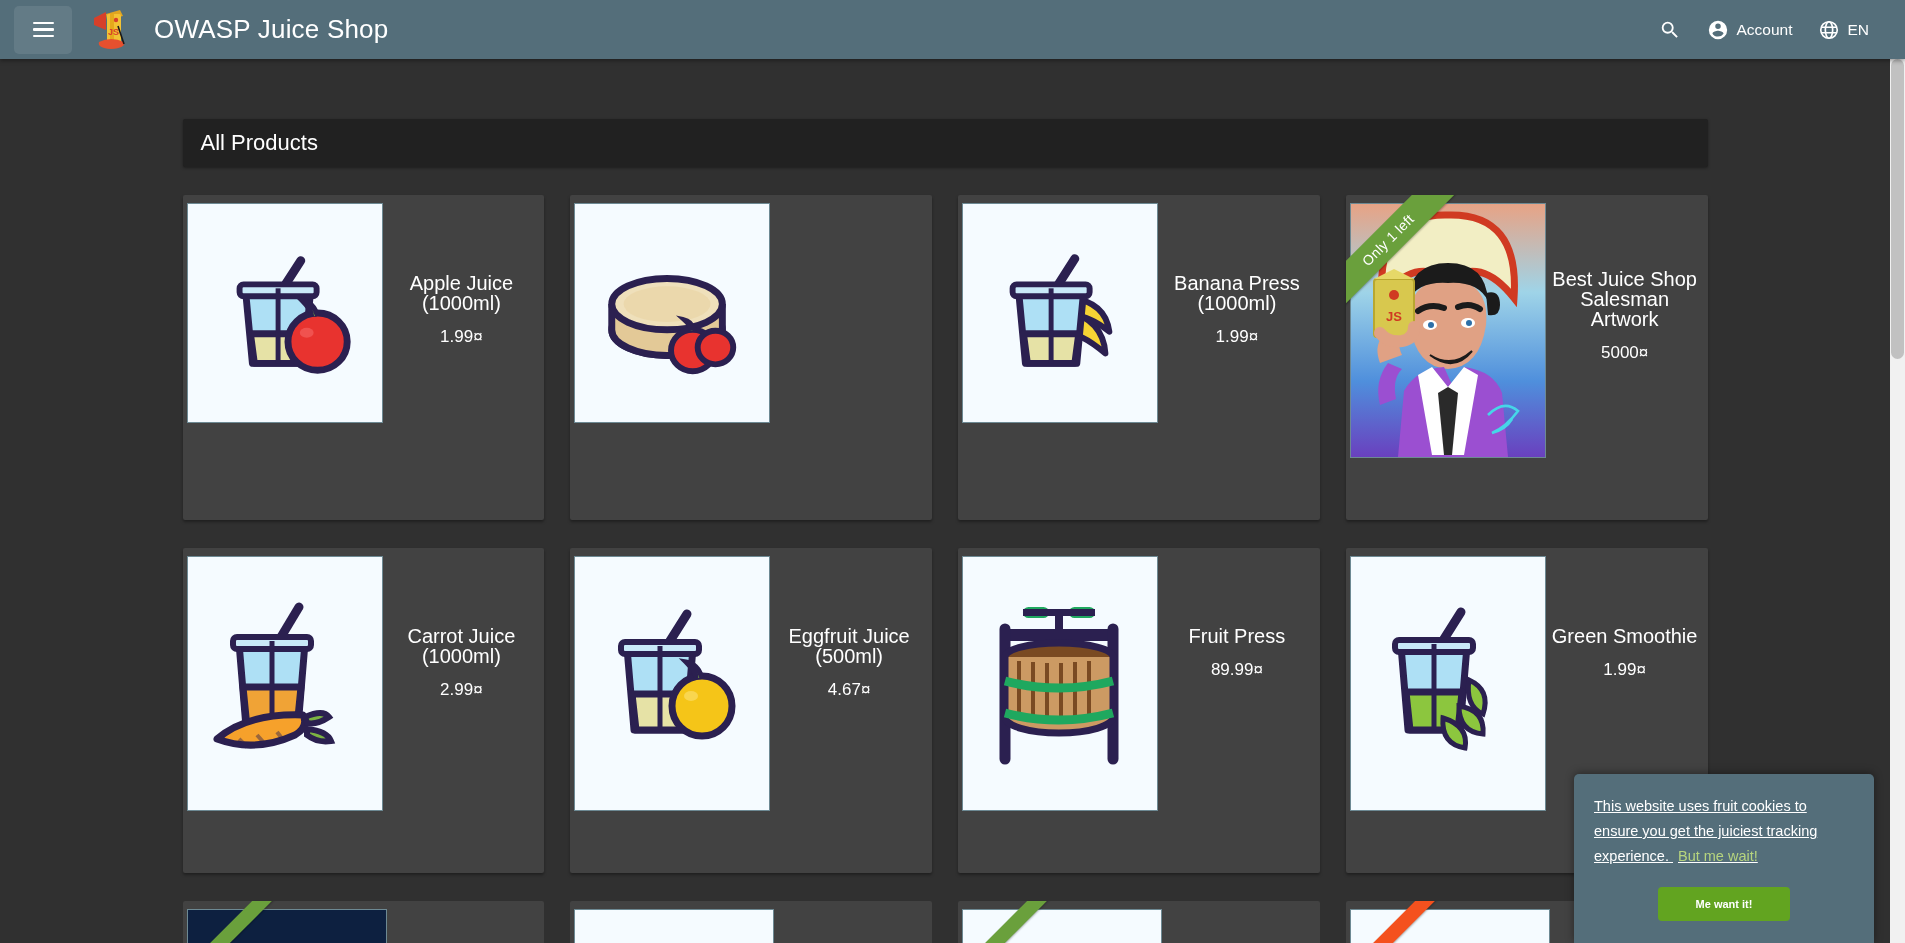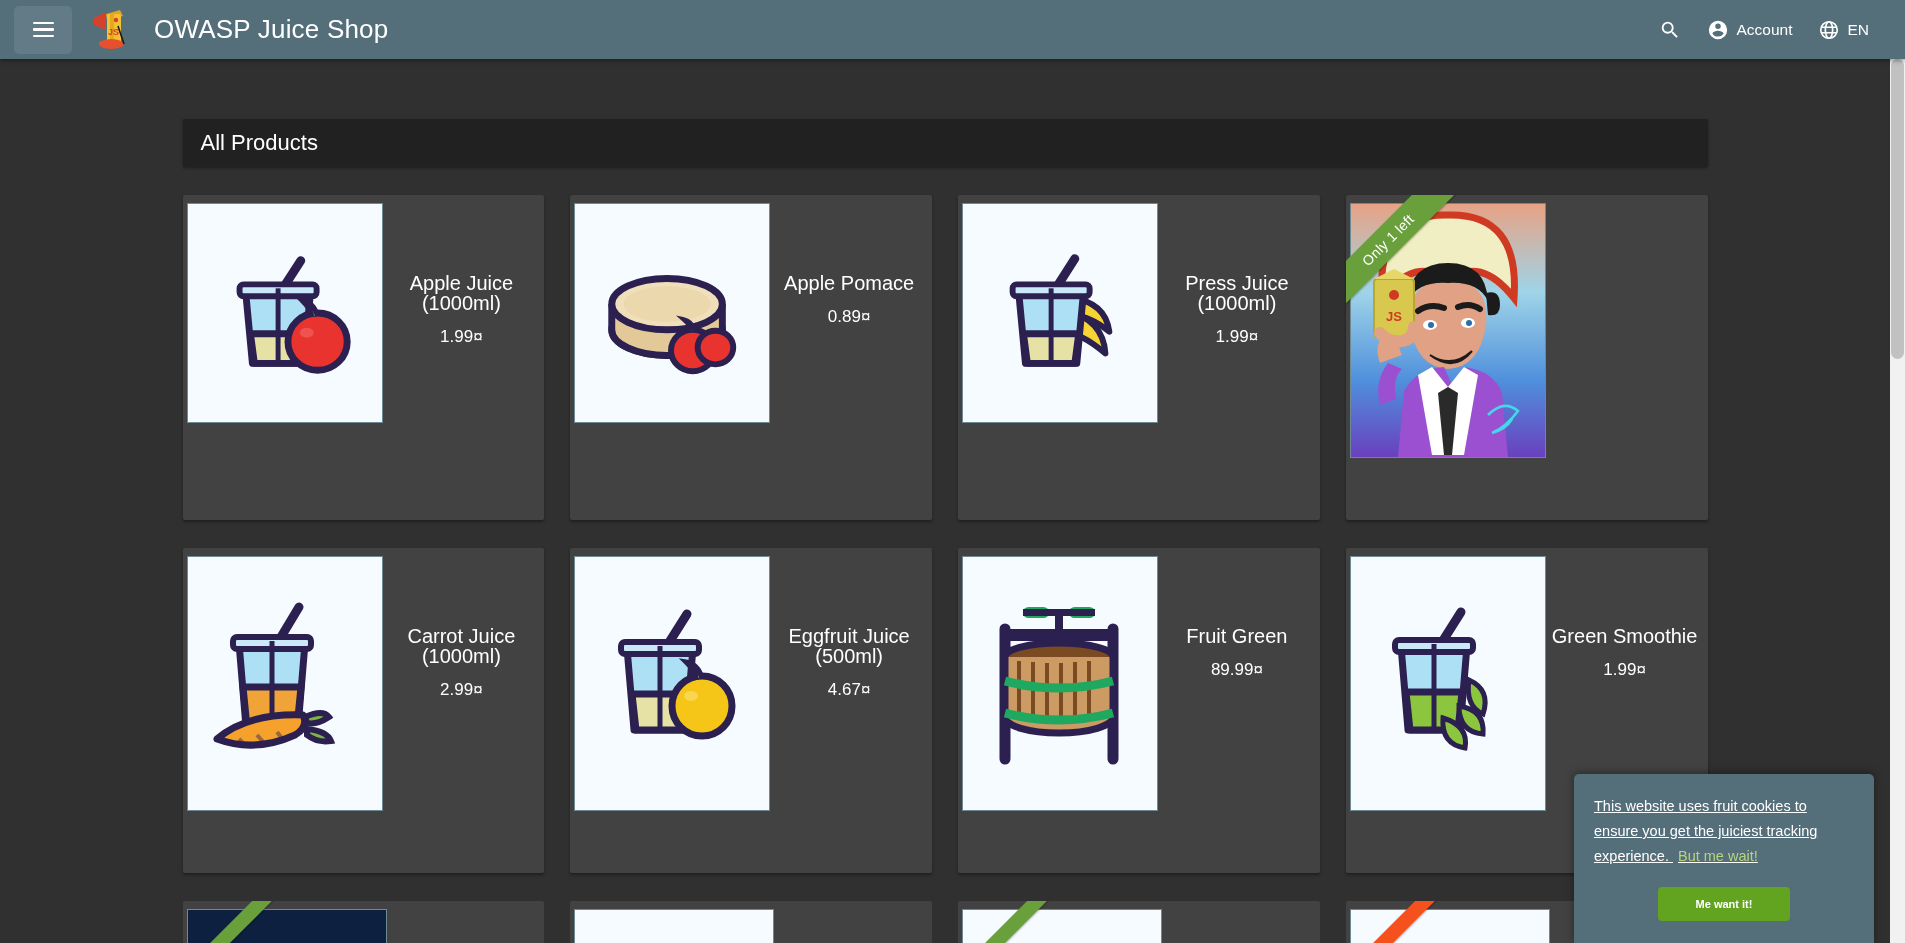--- a/index.html
+++ b/index.html
@@ -356,45 +356,41 @@
                 <path d="M19 66 v26 a56 26 0 0 0 112 0 V66" fill="#e3c997" stroke="#2b2050" stroke-width="7"></path>
                 <ellipse cx="75" cy="66" rx="56" ry="26" fill="#efe0bb" stroke="#2b2050" stroke-width="7"></ellipse>
                 <ellipse cx="75" cy="66" rx="44" ry="18" fill="#e9d4a5" opacity=".7"></ellipse>
                 <ellipse cx="101" cy="113" rx="22" ry="21" fill="#e8332f" stroke="#2b2050" stroke-width="6"></ellipse>
                 <ellipse cx="124" cy="110" rx="18" ry="17" fill="#e8332f" stroke="#2b2050" stroke-width="6"></ellipse>
                 <path d="M103 93 q-2 -10 -12 -12 q8 7 8 12" fill="#7cb342" stroke="#2b2050" stroke-width="4"></path>
               </svg>
             </span>
           </div>
         </div>
-        <div class="card-body">
-          <div class="product-name">Apple Pomace</div>
-          <div class="product-price">0.89¤</div>
-        </div>
       </div>
 
       <div class="product-card">
         <div class="card-media">
           <div class="thumb">
             <span>
               <svg width="158" height="150" viewBox="0 0 160 150">
                 <path d="M95 20 L72 56" stroke="#2b2050" stroke-width="9" fill="none" stroke-linecap="round"></path>
                 <path d="M72 56 L67 48" stroke="#2b2050" stroke-width="9" fill="none" stroke-linecap="round"></path>
                 <path d="M92 60 q34 4 38 34 q-22 -18 -40 -16 z" fill="#f6d434" stroke="#2b2050" stroke-width="6" stroke-linejoin="round"></path>
                 <path d="M86 72 q38 10 40 44 q-26 -22 -44 -22 z" fill="#f6d434" stroke="#2b2050" stroke-width="6" stroke-linejoin="round"></path>
                 <path d="M38 52 h66 l-7 74 h-52 z" fill="#aee0f5" stroke="#2b2050" stroke-width="7" stroke-linejoin="round"></path>
                 <path d="M43 96 h56 l-4 30 h-48 z" fill="#e6e2a6" stroke="#2b2050" stroke-width="7" stroke-linejoin="round"></path>
                 <rect x="32" y="46" width="78" height="12" rx="4" fill="#c9e9f8" stroke="#2b2050" stroke-width="6"></rect>
                 <path d="M71 50 v76" stroke="#2b2050" stroke-width="5"></path>
               </svg>
             </span>
           </div>
         </div>
         <div class="card-body">
-          <div class="product-name">Press Juice (1000ml)</div>
+          <div class="product-name">Banana Press (1000ml)</div>
           <div class="product-price">1.99¤</div>
         </div>
       </div>
 
       <div class="product-card">
         <div class="ribbon">
           <div class="ribbon-band">Only 1 left</div>
         </div>
         <div class="card-media">
           <div class="thumb tall">
@@ -428,20 +424,24 @@
                 <rect x="26" y="76" width="40" height="58" rx="3" fill="#d8c84e" stroke="#b8a72f" stroke-width="2"></rect>
                 <path d="M26 76 l20 -10 l20 10 z" fill="#e6d868"></path>
                 <circle cx="46" cy="92" r="5" fill="#d03a22"></circle>
                 <text x="46" y="118" font-size="13" fill="#d03a22" font-family="Liberation Sans, sans-serif" font-weight="bold" text-anchor="middle">JS</text>
                 <path d="M32 130 q8 10 22 8 q12 -2 12 -14" stroke="#e0a184" stroke-width="12" fill="none" stroke-linecap="round"></path>
                 <path d="M140 212 q16 -16 30 -4 q-12 16 -26 22 q14 -4 20 -14" stroke="#46d6e8" stroke-width="2.6" fill="none"></path>
               </svg>
             </span>
           </div>
         </div>
+        <div class="card-body shift">
+          <div class="product-name">Best Juice Shop Salesman Artwork</div>
+          <div class="product-price">5000¤</div>
+        </div>
       </div>
 
       <div class="product-card">
         <div class="card-media">
           <div class="thumb tall">
             <span>
               <svg width="180" height="190" viewBox="0 0 180 190">
                 <path d="M104 18 L80 58" stroke="#2b2050" stroke-width="9" fill="none" stroke-linecap="round"></path>
                 <path d="M80 58 L75 50" stroke="#2b2050" stroke-width="9" fill="none" stroke-linecap="round"></path>
                 <path d="M44 54 h66 l-7 84 h-52 z" fill="#aee0f5" stroke="#2b2050" stroke-width="7" stroke-linejoin="round"></path>
@@ -501,21 +501,21 @@
                 <ellipse cx="84" cy="68" rx="54" ry="14" fill="#7a4a22" stroke="#2b2050" stroke-width="7"></ellipse>
                 <path d="M30 68 v60 a54 16 0 0 0 108 0 V68" fill="#cc9a63" stroke="#2b2050" stroke-width="7"></path>
                 <path d="M44 72 v58 M58 73 v60 M72 74 v61 M86 74 v61 M100 73 v60 M114 72 v58" stroke="#7a4a22" stroke-width="4"></path>
                 <path d="M30 92 q54 14 108 0" stroke="#1fa85f" stroke-width="9" fill="none"></path>
                 <path d="M30 124 q54 14 108 0" stroke="#1fa85f" stroke-width="9" fill="none"></path>
               </svg>
             </span>
           </div>
         </div>
         <div class="card-body">
-          <div class="product-name">Fruit Green</div>
+          <div class="product-name">Fruit Press</div>
           <div class="product-price">89.99¤</div>
         </div>
       </div>
 
       <div class="product-card">
         <div class="card-media">
           <div class="thumb tall">
             <span>
               <svg width="170" height="180" viewBox="0 0 170 180">
                 <path d="M98 18 L74 56" stroke="#2b2050" stroke-width="9" fill="none" stroke-linecap="round"></path>

